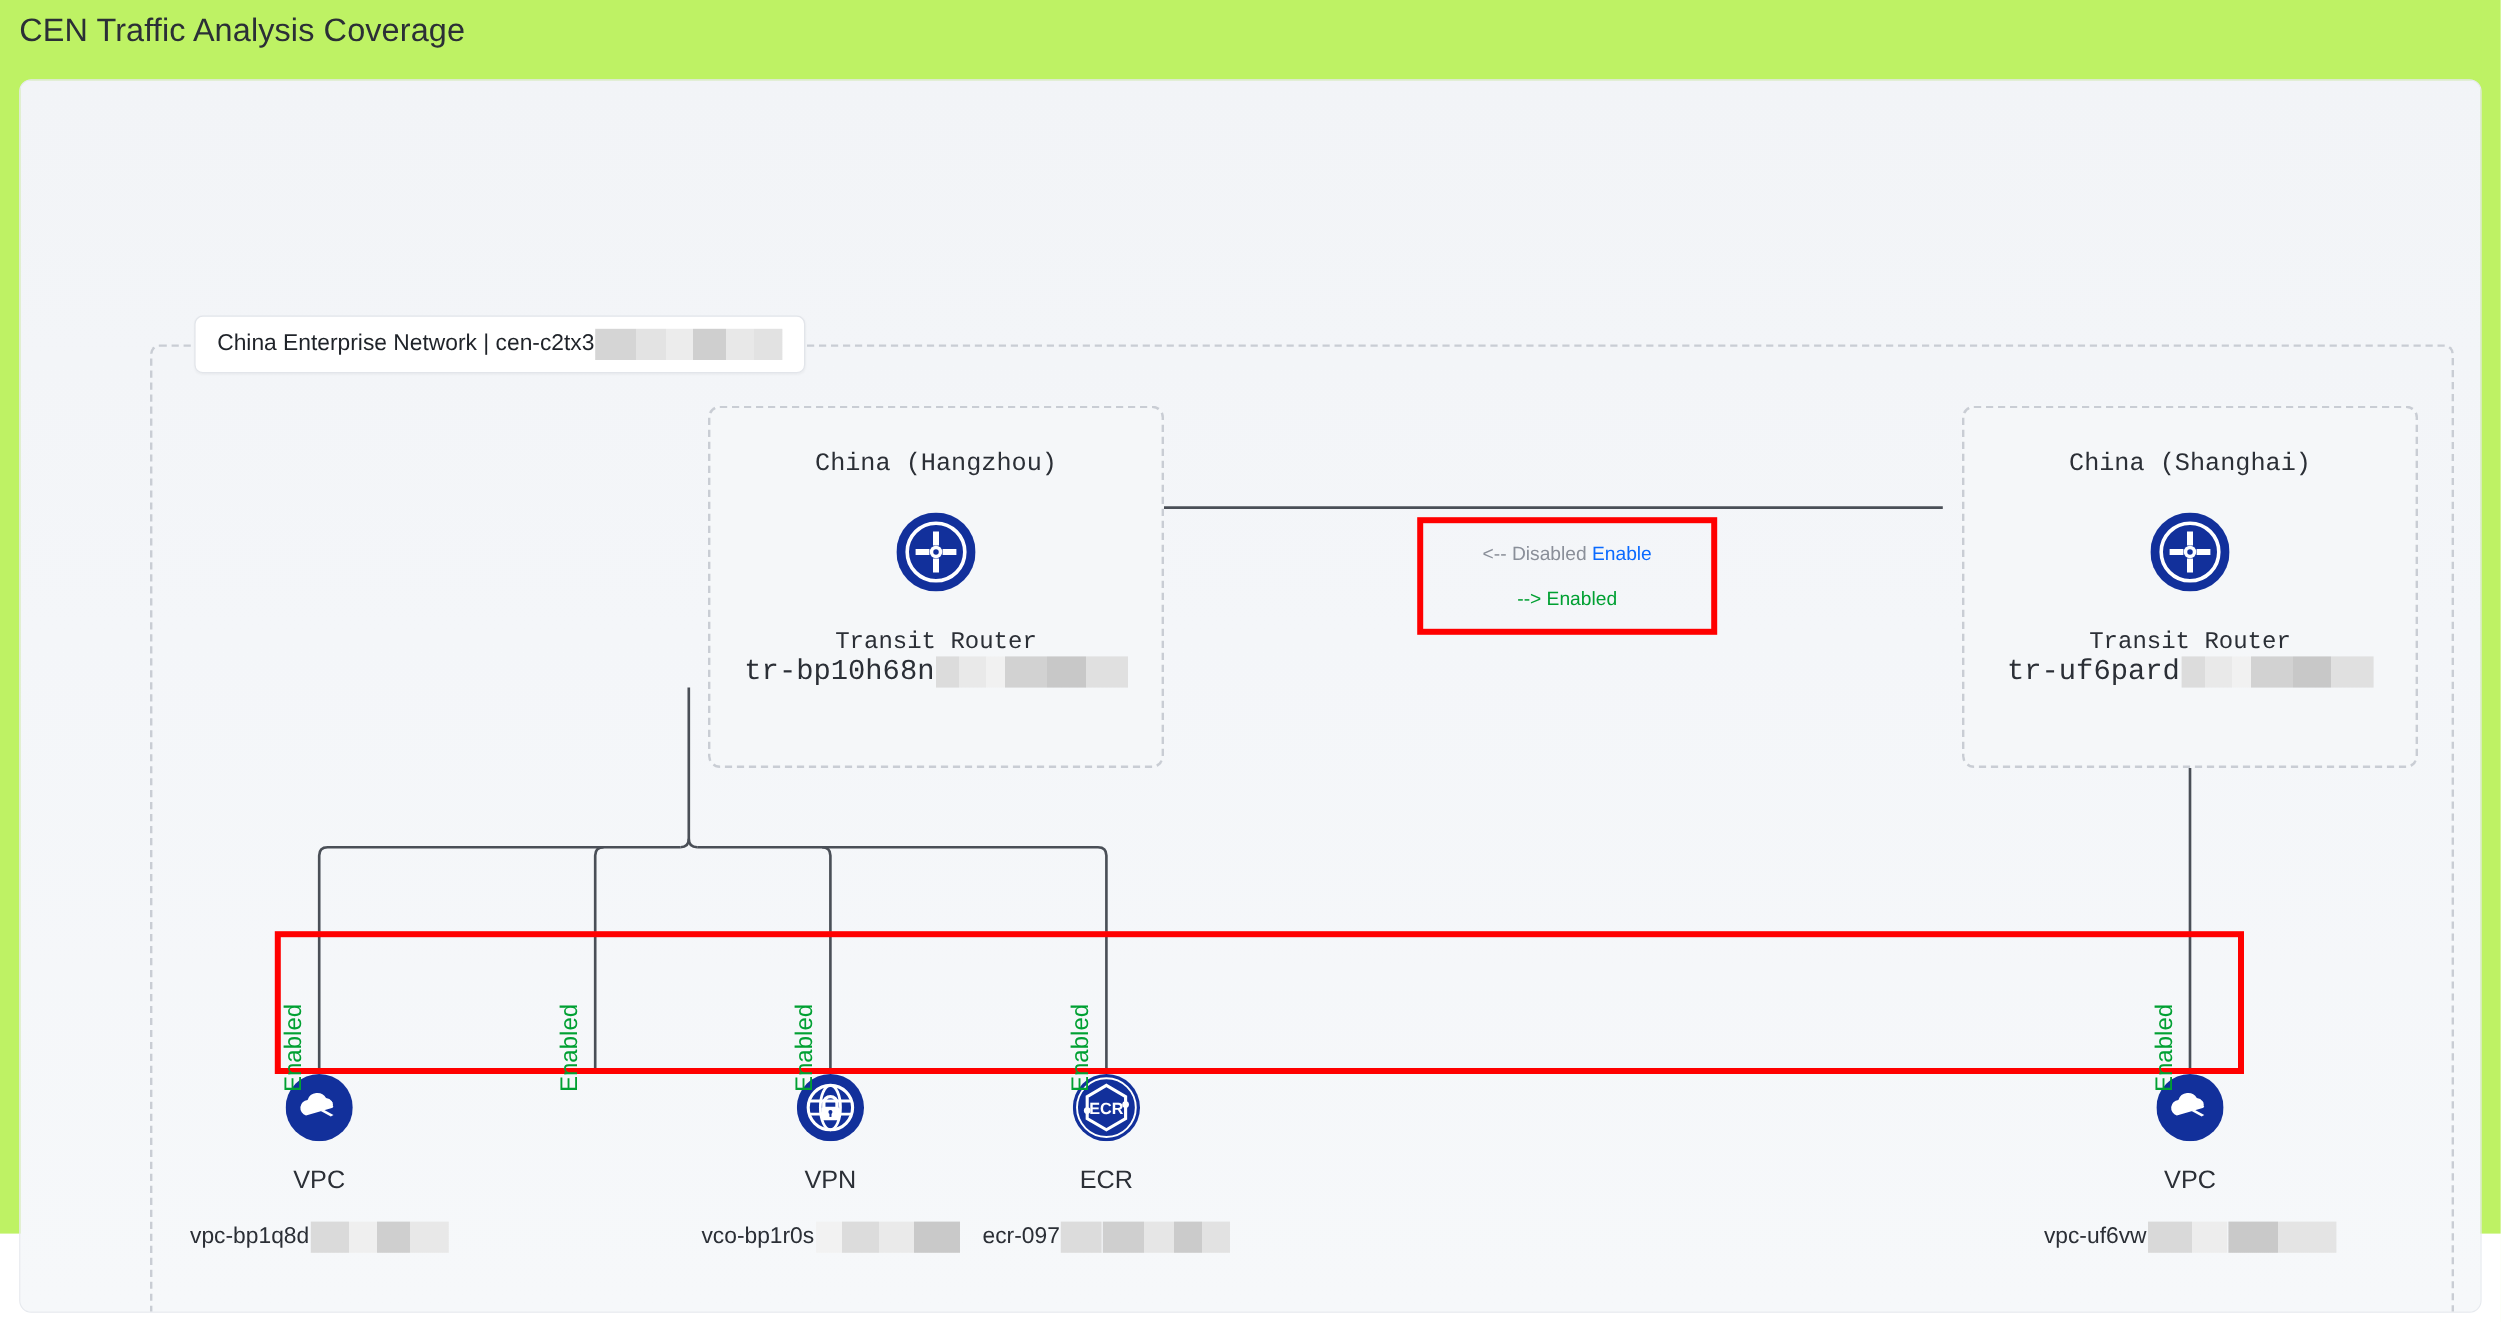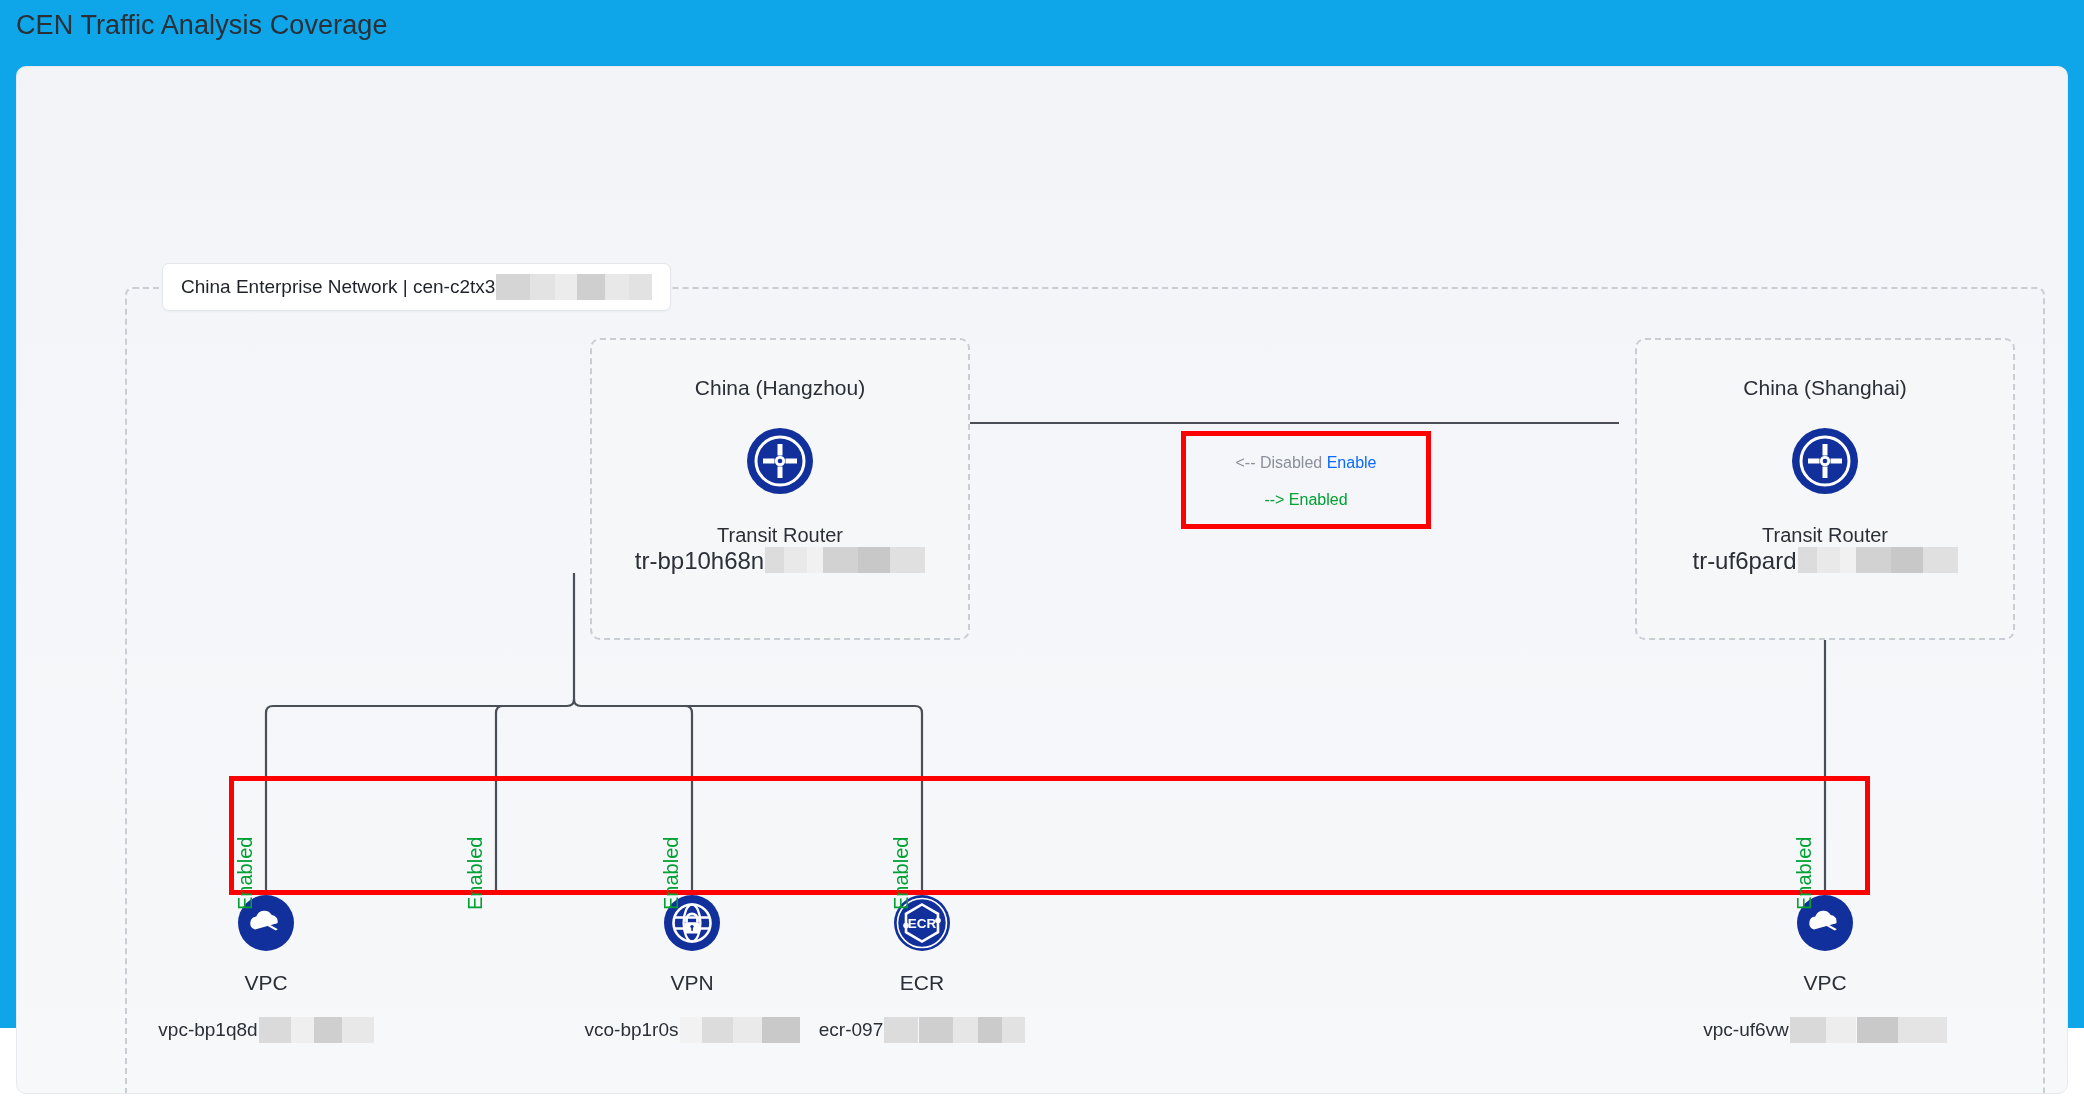--- a/index.html
+++ b/index.html
@@ -3,21 +3,21 @@
 <meta charset="utf-8">
 <style>
   * { box-sizing: border-box; }
   html, body {
     margin: 0; padding: 0;
     width: 2084px; height: 1102px;
     background: #ffffff;
     font-family: "Liberation Sans", sans-serif;
     overflow: hidden;
   }
-  #root { position: relative; width: 2084px; height: 1028px; background: #0ea5e9; }
+  #root { position: relative; width: 2084px; height: 1028px; background: #bef264; }
 
   
   .page-title {
     position: absolute;
     left: 16px; top: 10px;
     font-size: 27px;
     color: #2b2f36;
     letter-spacing: 0.1px;
     white-space: nowrap;
   }
@@ -73,20 +73,21 @@
   .region-box {
     position: absolute;
     width: 380px; height: 302px;
     border: 2px dashed #c9cdd4;
     border-radius: 10px;
     background: #f5f7f9;
     display: flex;
     flex-direction: column;
     align-items: center;
     z-index: 4;
+    font-family: Liberation Mono, monospace;
   }
   .region-box.hz { left: 573px; top: 271px; }
   .region-box.sh { left: 1618px; top: 271px; }
   .region-name {
     margin-top: 36px;
     font-size: 21px;
     color: #2b2f36;
     white-space: nowrap;
   }
   .region-icon { margin-top: 28px; }

